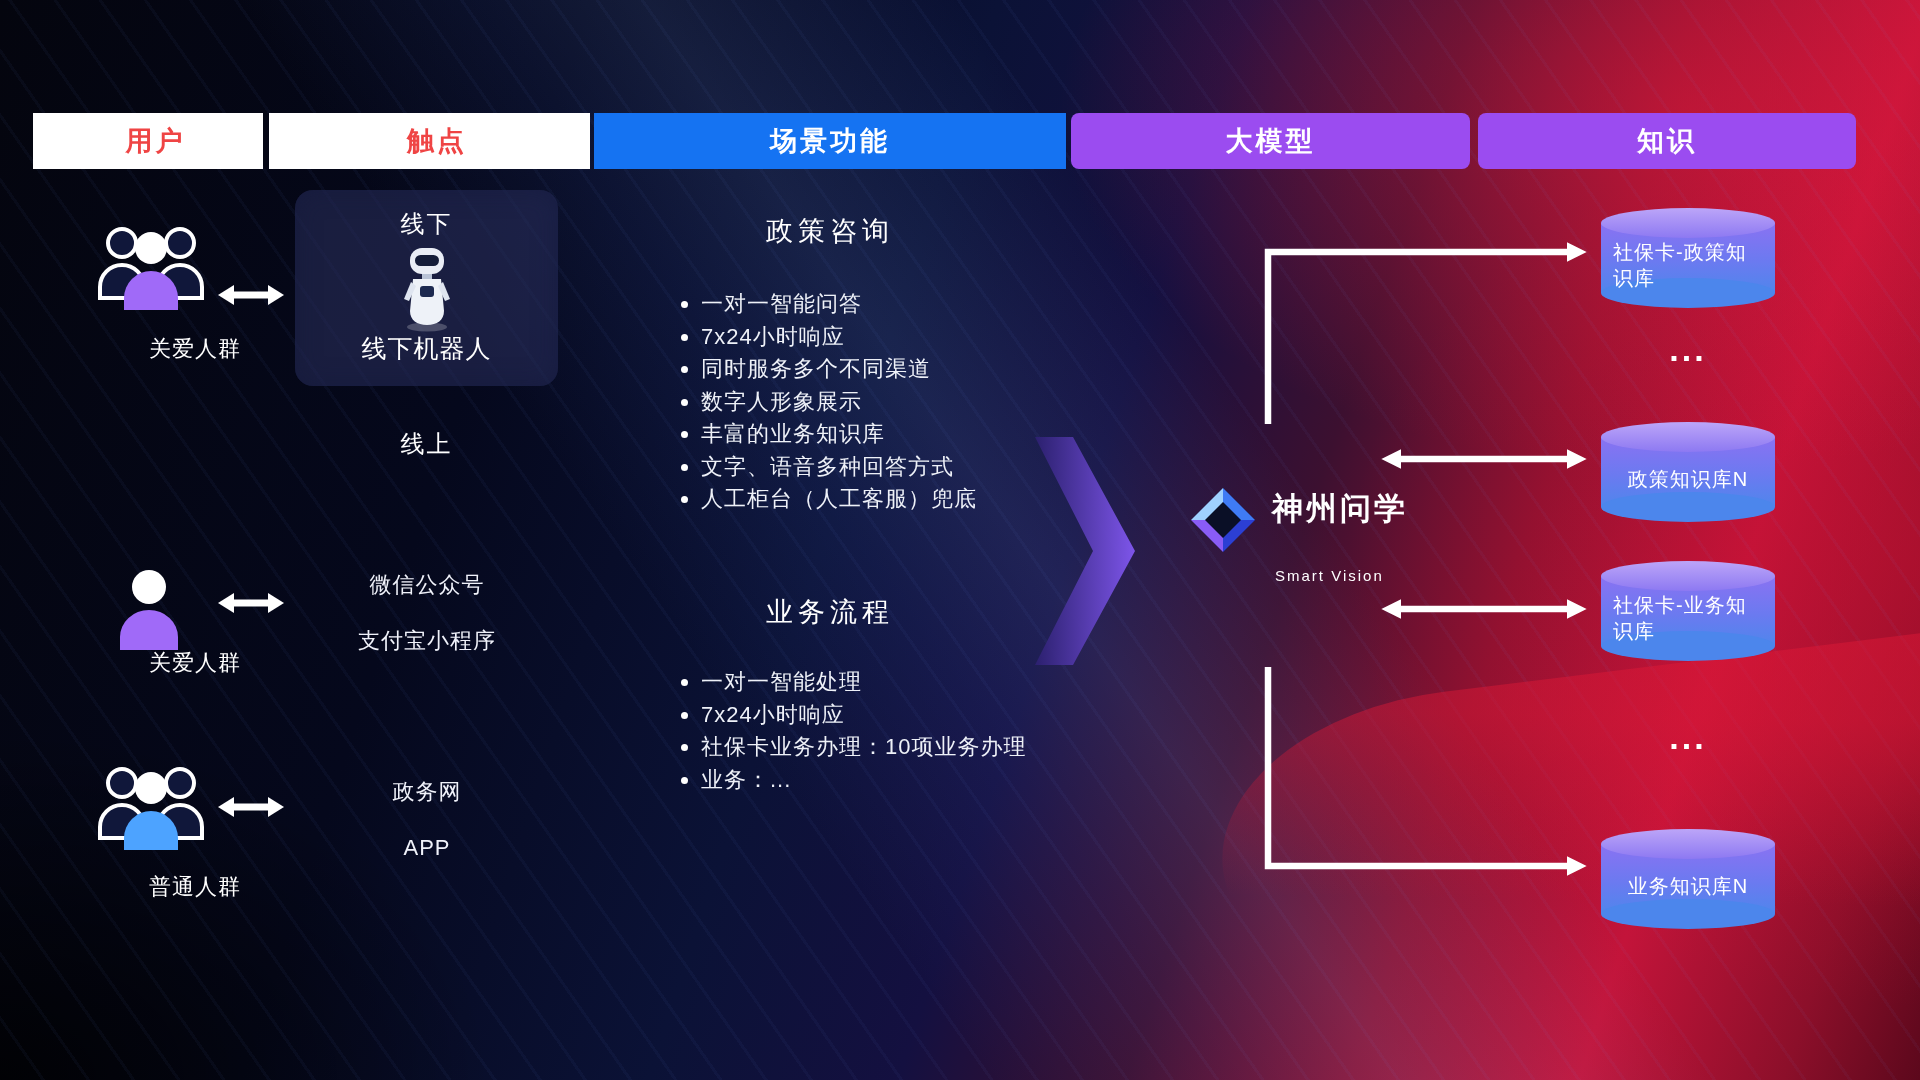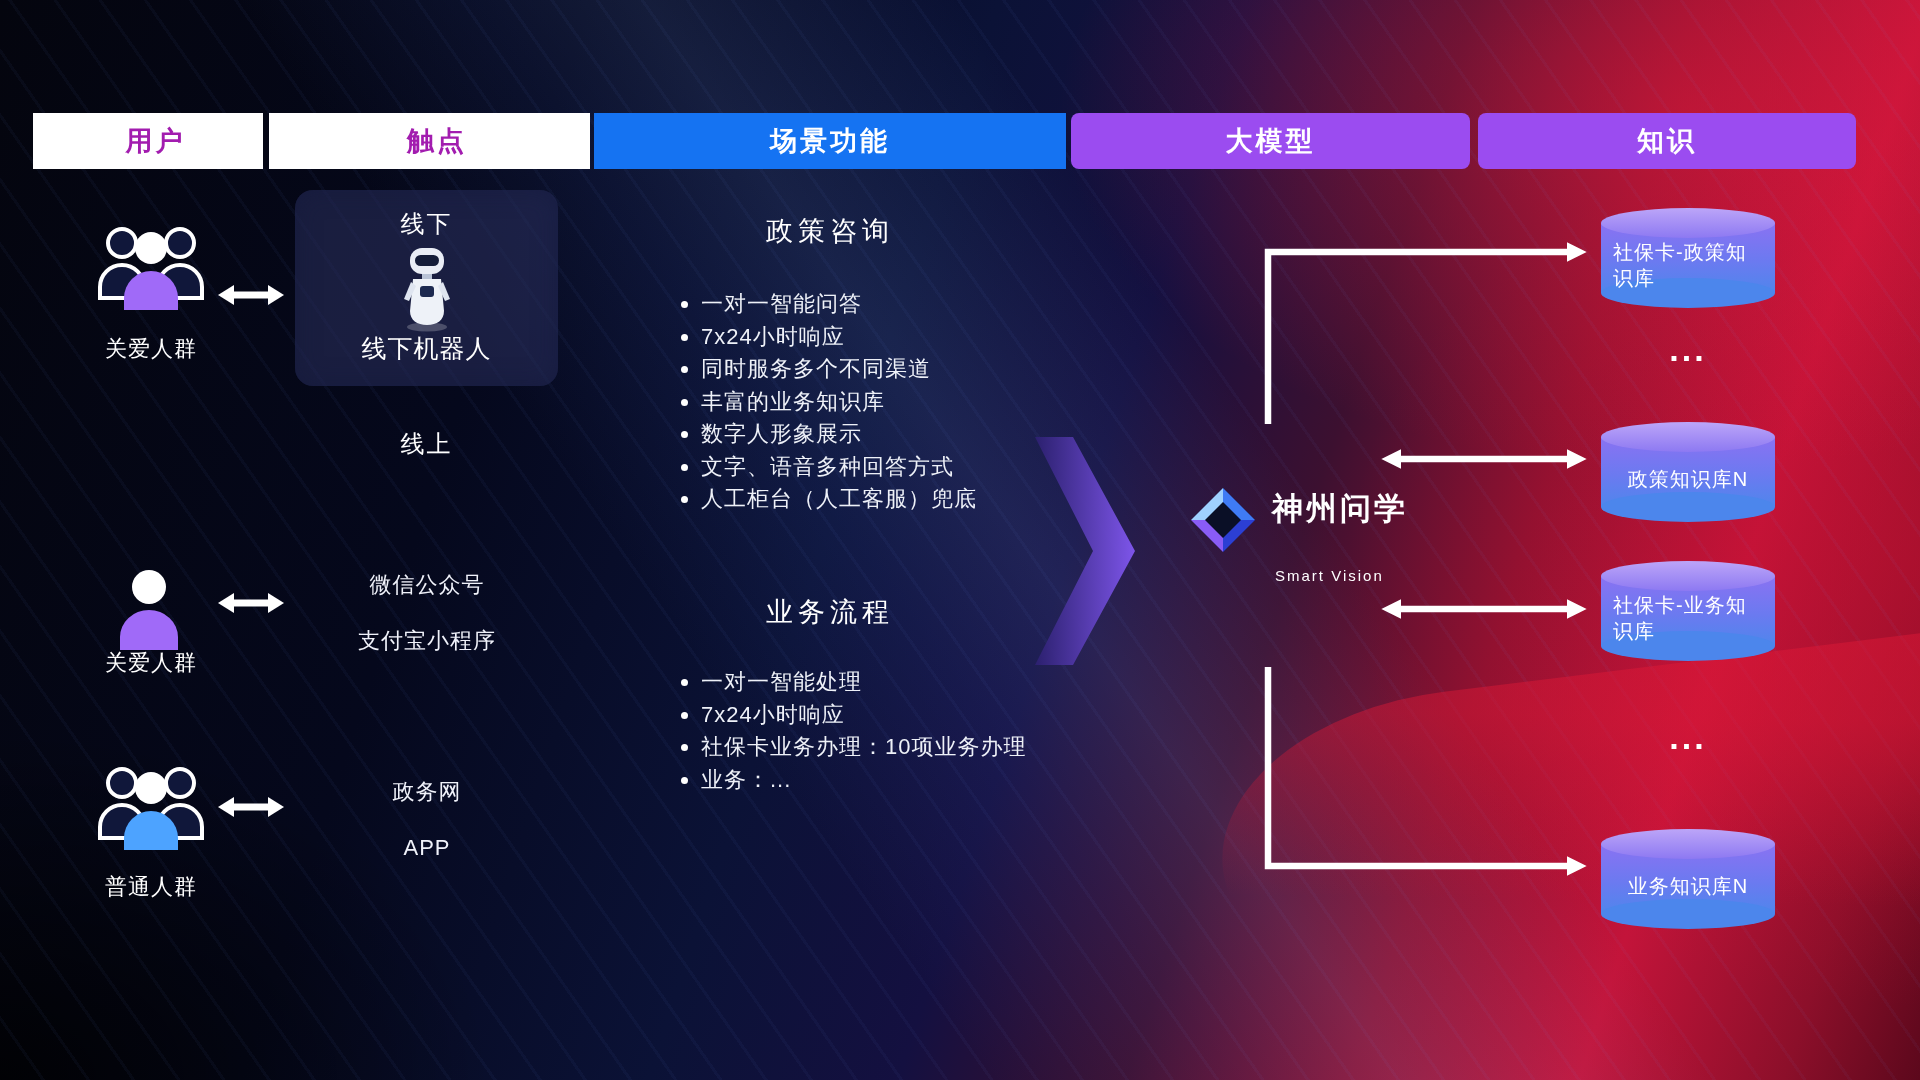--- a/index.html
+++ b/index.html
@@ -18,32 +18,32 @@
   .band { position:absolute; left:-200px; top:-150px; width:2400px; height:1500px; pointer-events:none;
     background: linear-gradient(55deg, transparent 40%, rgba(90,130,255,0.08) 47%, rgba(130,170,255,0.12) 52%, transparent 61%); }
   .swoosh { position:absolute; right:-120px; bottom:110px; width:820px; height:300px; pointer-events:none;
     border-radius:100% 0 0 100% / 170% 0 0 170%;
     background: linear-gradient(8deg, rgba(160,10,35,0) 30%, rgba(225,25,55,0.45) 75%);
     transform: rotate(-7deg); }
 
   
   .hdr { position:absolute; top:113px; height:56px; display:flex; align-items:center; justify-content:center;
          font-size:27px; font-weight:bold; letter-spacing:3px; }
-  .hdr.white  { background:#ffffff; color:#a21caf;padding-left:15px; }
+  .hdr.white  { background:#ffffff; color:#ef4444;padding-left:15px; }
   .hdr.blue   { background:#1573f2; color:#ffffff;text-align:right; }
   .hdr.purple { background:#9b4cf0; color:#ffffff;border-radius:8px; }
   #hdr-users     { left:33px;   width:230px; }
   #hdr-touch     { left:269px;  width:321px; }
   #hdr-scene     { left:594px;  width:472px; }
   #hdr-model     { left:1071px; width:399px; }
   #hdr-knowledge { left:1478px; width:378px; }
 
   
   .abs { position:absolute; }
-  .user-label { position:absolute; width:180px; text-align:center; color:#ffffff; font-size:22px; letter-spacing:1px; }
+  .user-label { position:absolute; width:180px; text-align:right; color:#ffffff; font-size:22px; letter-spacing:1px; }
   #user1-icon { left:92px;  top:216px; }
   #user1-label{ left:61px;  top:334px; }
   #user2-icon { left:116px; top:566px; }
   #user2-label{ left:61px;  top:648px; }
   #user3-icon { left:92px;  top:756px; }
   #user3-label{ left:61px;  top:872px; }
   #hArrow1 { left:218px; top:282px; }
   #hArrow2 { left:218px; top:590px; }
   #hArrow3 { left:218px; top:794px; }
 
@@ -177,22 +177,22 @@
   <div class="channel" id="ch0">微信公众号</div>
   <div class="channel" id="ch1">支付宝小程序</div>
   <div class="channel" id="ch2">政务网</div>
   <div class="channel" id="ch3">APP</div>
 
   <div class="scene-title" id="scene1-title">政策咨询</div>
   <ul class="scene-list" id="scene1-list">
     <li>一对一智能问答</li>
     <li>7x24小时响应</li>
     <li>同时服务多个不同渠道</li>
+    <li>数字人形象展示</li>
     <li>丰富的业务知识库</li>
-    <li>数字人形象展示</li>
     <li>文字、语音多种回答方式</li>
     <li>人工柜台（人工客服）兜底</li>
   </ul>
 
   <div class="scene-title" id="scene2-title">业务流程</div>
   <ul class="scene-list" id="scene2-list">
     <li>一对一智能处理</li>
     <li>7x24小时响应</li>
     <li>社保卡业务办理：10项业务办理</li>
     <li>业务：...</li>

